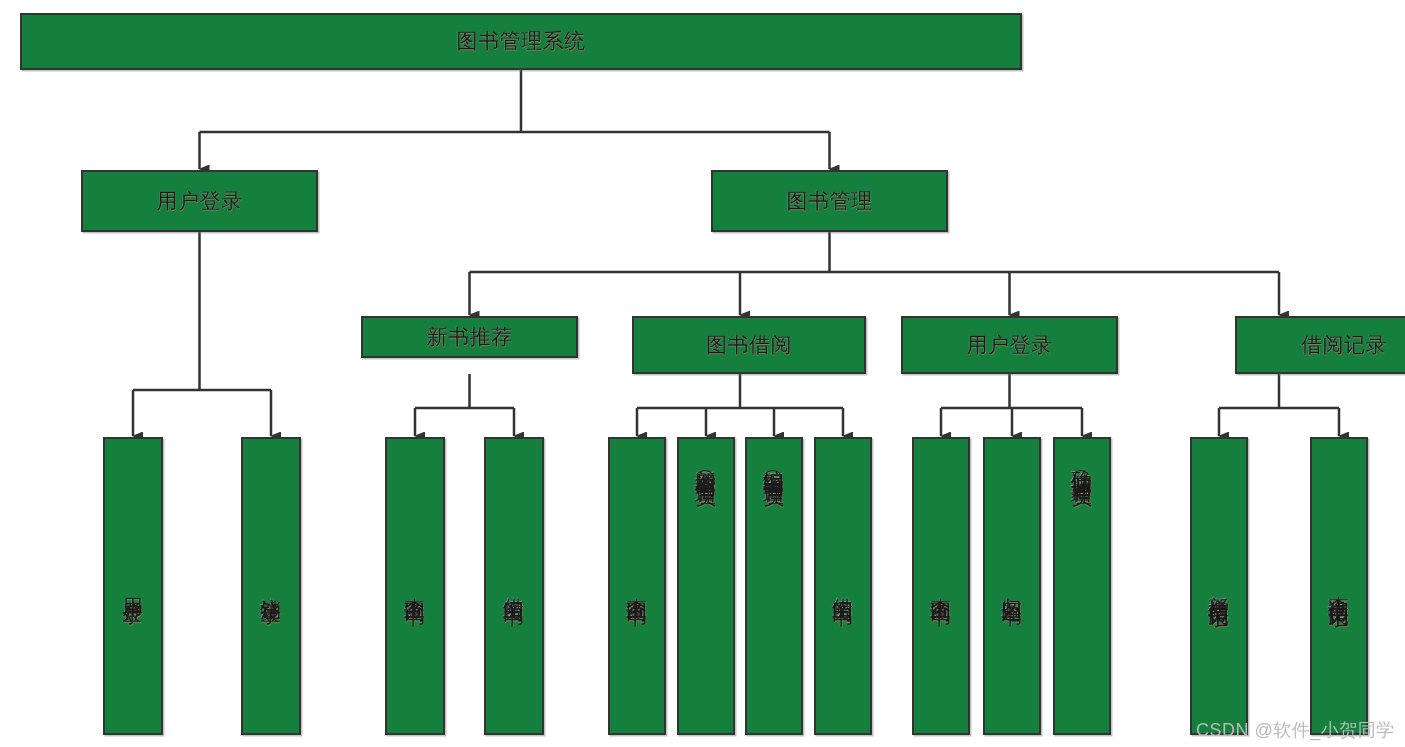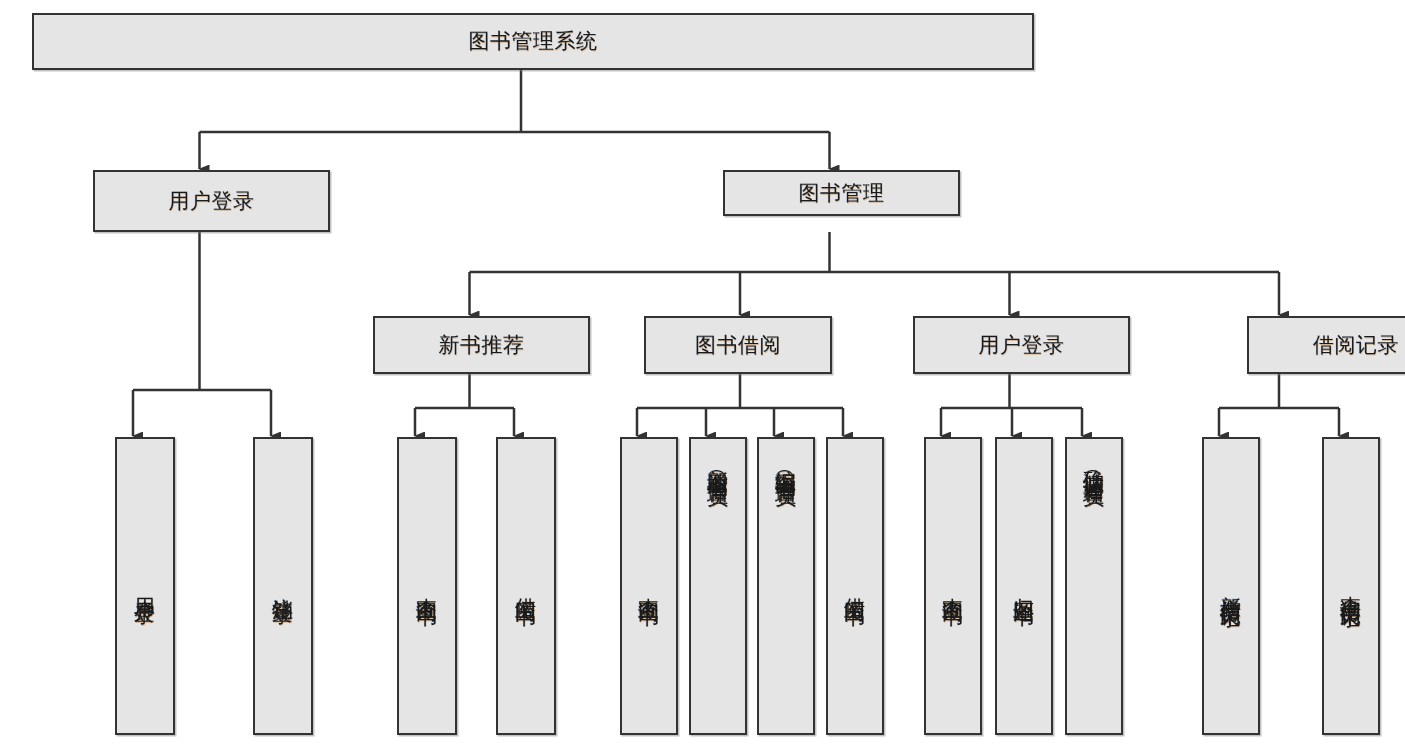--- a/index.html
+++ b/index.html
@@ -23,28 +23,27 @@
   svg.diagram-canvas {
     position: absolute;
     left: 0;
     top: 0;
     width: 1405px;
     height: 747px;
   }
   .node-box {
     position: absolute;
     box-sizing: border-box;
-    background: #e5e5e5;
+    background: #15803d;
     border: 2.5px solid #333333;
     box-shadow: 1.5px 1.5px 0 0 rgba(120,120,120,0.45);
     display: flex;
     align-items: center;
     justify-content: center;
     overflow: hidden;
-    margin-left: 12px;
   }
   .node-label {
     color: #1a1a1a;
     font-size: 21px;
     line-height: 1.15;
     letter-spacing: 0.5px;
     white-space: nowrap;
     text-shadow: 0.6px 0.6px 0 rgba(190,140,90,0.55), -0.4px -0.4px 0 rgba(150,190,235,0.5);
   }
   .node-box.leaf {
@@ -120,27 +119,27 @@
       </g>
   </svg>
 
   <div id="nodes-layer">
       <div class="node-box" style="left: 20px; top: 13px; width: 1002px; height: 57px;">
         <span class="node-label">图书管理系统</span>
       </div>
       <div class="node-box" style="left: 81px; top: 170px; width: 237px; height: 62px;">
         <span class="node-label">用户登录</span>
       </div>
-      <div class="node-box" style="left: 711px; top: 170px; width: 237px; height: 46px;">
+      <div class="node-box" style="left: 711px; top: 170px; width: 237px; height: 62px;">
         <span class="node-label">图书管理</span>
       </div>
-      <div class="node-box" style="left: 361px; top: 316px; width: 217px; height: 58px;">
+      <div class="node-box" style="left: 361px; top: 316px; width: 217px; height: 42px;">
         <span class="node-label">新书推荐</span>
       </div>
-      <div class="node-box" style="left: 632px; top: 316px; width: 188px; height: 58px; text-align: right;">
+      <div class="node-box" style="left: 632px; top: 316px; width: 234px; height: 58px; text-align: right;">
         <span class="node-label">图书借阅</span>
       </div>
       <div class="node-box" style="left: 901px; top: 316px; width: 217px; height: 58px;">
         <span class="node-label">用户登录</span>
       </div>
       <div class="node-box" style="left: 1235px; top: 316px; width: 218px; height: 58px;">
         <span class="node-label">借阅记录</span>
       </div>
       <div class="node-box leaf centered" style="left: 103px; top: 437px; width: 60px; height: 298px;">
         <span class="node-label vertical">用户登录</span>
@@ -176,13 +175,14 @@
         <span class="node-label vertical">确认归还（管理员）</span>
       </div>
       <div class="node-box leaf centered" style="left: 1190px; top: 437px; width: 58px; height: 298px;">
         <span class="node-label vertical">新增借阅记录</span>
       </div>
       <div class="node-box leaf centered" style="left: 1310px; top: 437px; width: 58px; height: 298px;">
         <span class="node-label vertical">查询借阅记录</span>
       </div>
     </div>
 
+  <div class="watermark" style="left: 1196px; top: 718px; color: rgb(185, 185, 185);">CSDN @软件_小贺同学</div>
 </div>
 
 </body></html>

